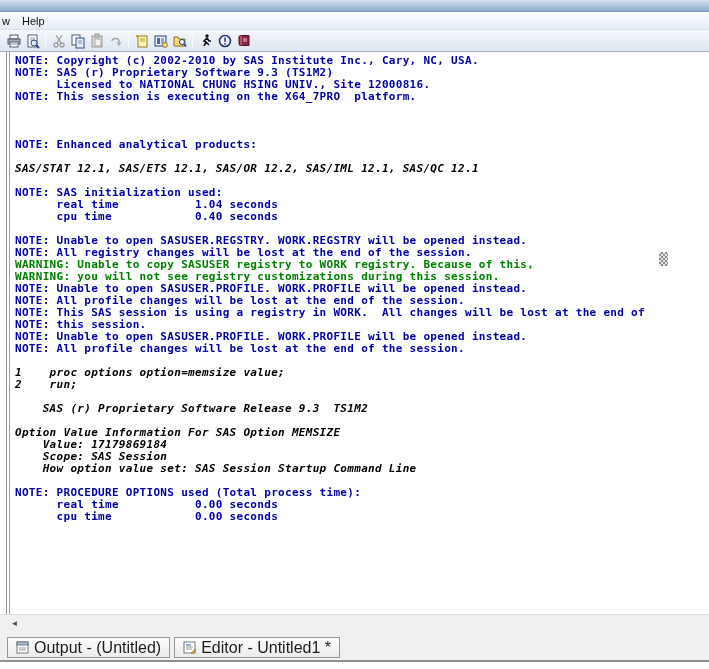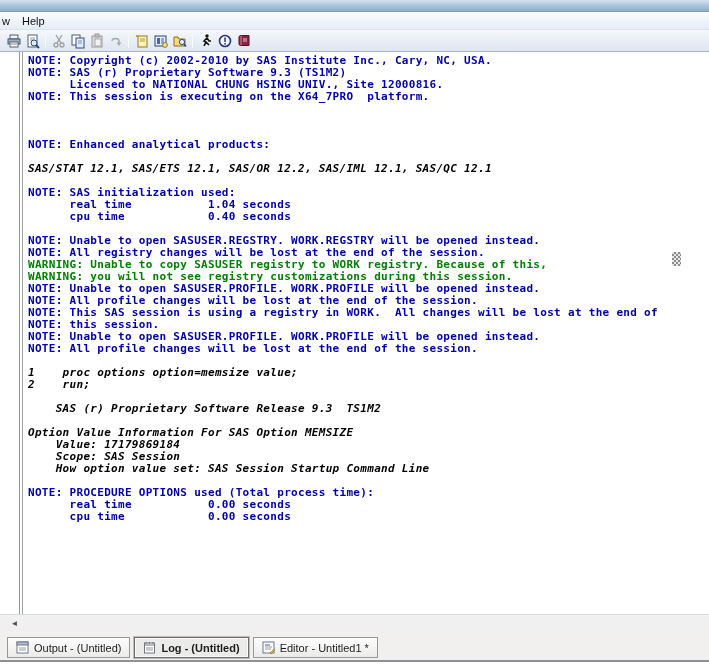--- a/index.html
+++ b/index.html
@@ -19,21 +19,21 @@
   .menu-item:first-child{padding:0 5px 0 2px;}
 
   .toolbar{position:absolute;left:0;top:30px;right:0;height:22px;
            background:linear-gradient(#f5f8fc,#dee6f1);
            border-bottom:1px solid #a9b3c2;
            display:flex;align-items:center;padding-left:4px;}
   .tbtn{width:19px;height:18px;display:flex;align-items:center;justify-content:center;}
   .tsep{width:1px;height:14px;background:#aeb6c3;border-right:1px solid #f8fafc;margin:0 3px;}
 
   
-  .content{position:absolute;left:16px;top:52px;right:0;height:562px;background:#fff;}
+  .content{position:absolute;left:3px;top:52px;right:0;height:562px;background:#fff;}
   .left-border{position:absolute;left:0;top:0;bottom:0;width:9px;
     background:linear-gradient(90deg,#fff 0 3px,#8f969e 3px 4px,#fff 4px 6px,#9aa1a9 6px 7px,#fff 7px 9px);}
   .log{position:absolute;left:12px;top:3px;right:0;bottom:0;
        font-family:"DejaVu Sans Mono",monospace;font-weight:bold;
        font-size:11px;line-height:12px;letter-spacing:0.3px;white-space:pre;}
   .ln{height:12px;}
   .note{color:var(--note);}
   .warning{color:var(--warning);}
   .source{color:var(--source);font-style:italic;}
   .cursor-block{position:absolute;left:656px;top:200px;width:9px;height:14px;
@@ -47,21 +47,21 @@
            border-top:1px solid #dcdcdc;}
   .hs-left{position:absolute;left:8px;top:3px;width:13px;height:12px;
            display:flex;align-items:center;justify-content:center;
            color:#4f4f4f;font-size:8px;line-height:1;}
 
   
   .tabbar{position:absolute;left:0;top:631px;right:0;height:29px;background:#f1f0ef;
           display:flex;align-items:flex-end;gap:4px;padding:0 0 2px 7px;}
   .tab{height:21px;display:flex;align-items:center;gap:5px;padding:0 8px;
        background:linear-gradient(#fdfdfd,#ebebea);border:1px solid #979797;
-       font-size:11px;color:#1d1d1d;white-space:nowrap;}
+       font-size:16px;color:#1d1d1d;white-space:nowrap;}
   .tab.active{font-weight:bold;background:#ebebea;border-color:#6e6e6e;
        box-shadow:inset 0 0 0 1px #fafafa, 0 0 0 1px #bdbdbd;}
   .bottomline{position:absolute;left:0;top:660px;right:0;height:2px;background:#8d9197;}
 
   svg{display:block;}
 </style>
 </head>
 <body>
 
 <div class="screen">
@@ -184,34 +184,20 @@
       <span>
         <svg width="13" height="13" viewBox="0 0 13 13">
           <rect x="1" y="1" width="11" height="11" fill="#ffffff" stroke="#6e7784"></rect>
           <rect x="1" y="1" width="11" height="3" fill="#aebfdb" stroke="#6e7784"></rect>
           <line x1="3" y1="7" x2="10" y2="7" stroke="#9a9a9a"></line>
           <line x1="3" y1="9" x2="10" y2="9" stroke="#9a9a9a"></line>
         </svg>
       </span>
       <span>Output - (Untitled)</span>
     </div>
-    <div class="tab active">
-      <span>
-        <svg width="13" height="13" viewBox="0 0 13 13">
-          <rect x="1.5" y="2" width="10" height="10" fill="#ffffff" stroke="#6e7784"></rect>
-          <line x1="1.5" y1="4" x2="11.5" y2="4" stroke="#6e7784"></line>
-          <line x1="3" y1="1" x2="3" y2="3" stroke="#6e7784"></line>
-          <line x1="6.5" y1="1" x2="6.5" y2="3" stroke="#6e7784"></line>
-          <line x1="10" y1="1" x2="10" y2="3" stroke="#6e7784"></line>
-          <line x1="3" y1="7" x2="10" y2="7" stroke="#9a9a9a"></line>
-          <line x1="3" y1="9" x2="10" y2="9" stroke="#9a9a9a"></line>
-        </svg>
-      </span>
-      <span>Log - (Untitled)</span>
-    </div>
     <div class="tab">
       <span>
         <svg width="13" height="13" viewBox="0 0 13 13">
           <rect x="1" y="1" width="11" height="11" fill="#ffffff" stroke="#6e7784"></rect>
           <line x1="3" y1="4" x2="8" y2="4" stroke="#3a62a8"></line>
           <line x1="3" y1="6" x2="10" y2="6" stroke="#9a9a9a"></line>
           <line x1="3" y1="8" x2="9" y2="8" stroke="#9a9a9a"></line>
           <path d="M8 12 L12 8 L13 9 L9 13 Z" fill="#e8b23c" stroke="#8d6d1e" stroke-width="0.6"></path>
         </svg>
       </span>

